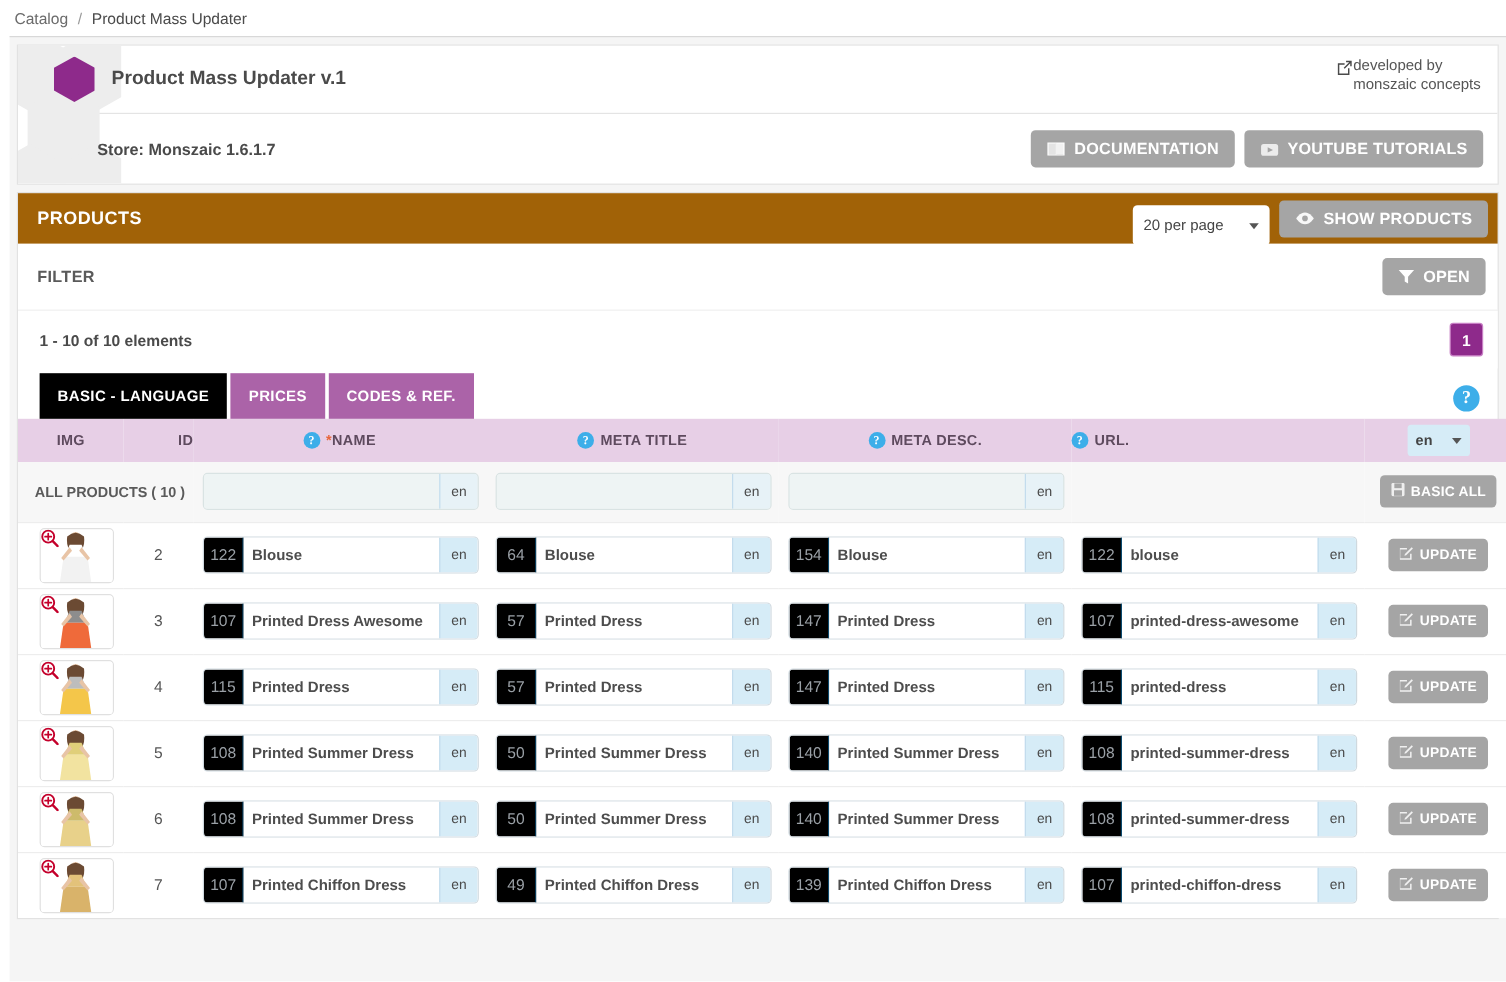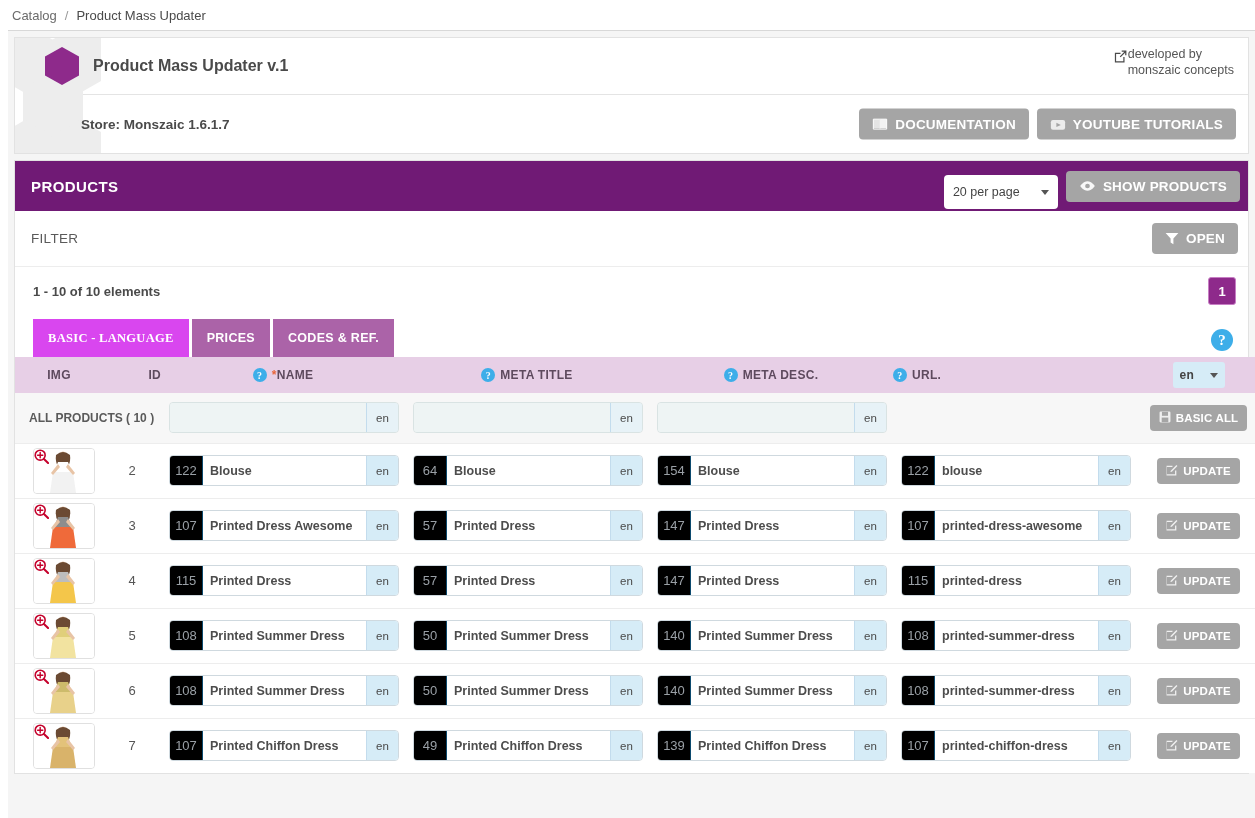--- a/index.html
+++ b/index.html
@@ -124,22 +124,22 @@
   }
   .gbtn .gi { display: inline-flex; align-items: center; }
 
   
   .prod-panel {
     margin-top: 6px;
     background: #ffffff;
     border: 1px solid #e2e2e2;
   }
   .prod-head {
-    background: #701a75;
-    height: 50px;
+    background: #a16207;
+    height: 42px;
     display: flex;
     align-items: center;
     padding: 0 8px 0 16px;
     justify-content: space-between;
   }
   .prod-head-title {
     color: #ffffff;
     font-size: 15px;
     font-weight: bold;
     letter-spacing: .4px;
@@ -170,21 +170,21 @@
   .filter-row {
     height: 56px;
     display: flex;
     align-items: center;
     justify-content: space-between;
     padding: 0 10px 0 16px;
     border-bottom: 1px solid #ededed;
   }
   .filter-label {
     font-size: 13.5px;
-    font-weight: normal;
+    font-weight: bold;
     color: #5a5a5a;
     letter-spacing: .3px;
   }
 
   
   .count-row {
     height: 48px;
     display: flex;
     align-items: center;
     justify-content: space-between;
@@ -217,21 +217,21 @@
     align-items: center;
     padding: 0 15px;
     font-size: 12.5px;
     font-weight: bold;
     color: #ffffff;
     letter-spacing: .3px;
     background: #ab63a8;
     margin-right: 3px;
     cursor: pointer;
   }
-  .tab.active { background: #d946ef; font-family: Liberation Serif, serif; }
+  .tab.active { background: #000000; }
   .help-icon {
     position: absolute;
     right: 15px; bottom: 6px;
     width: 22px; height: 22px;
     border-radius: 50%;
     background: #3daee9;
     color: #fff;
     display: flex; align-items: center; justify-content: center;
     font-size: 15px; font-weight: bold;
     cursor: pointer;

